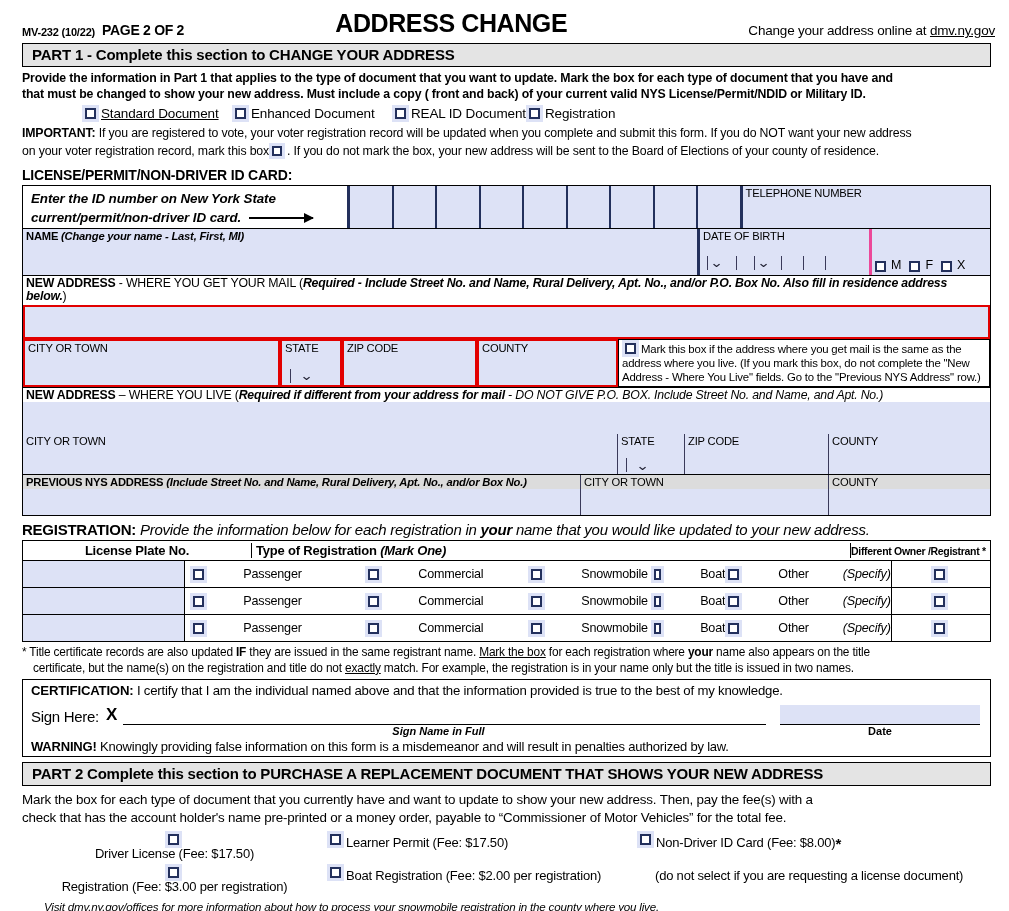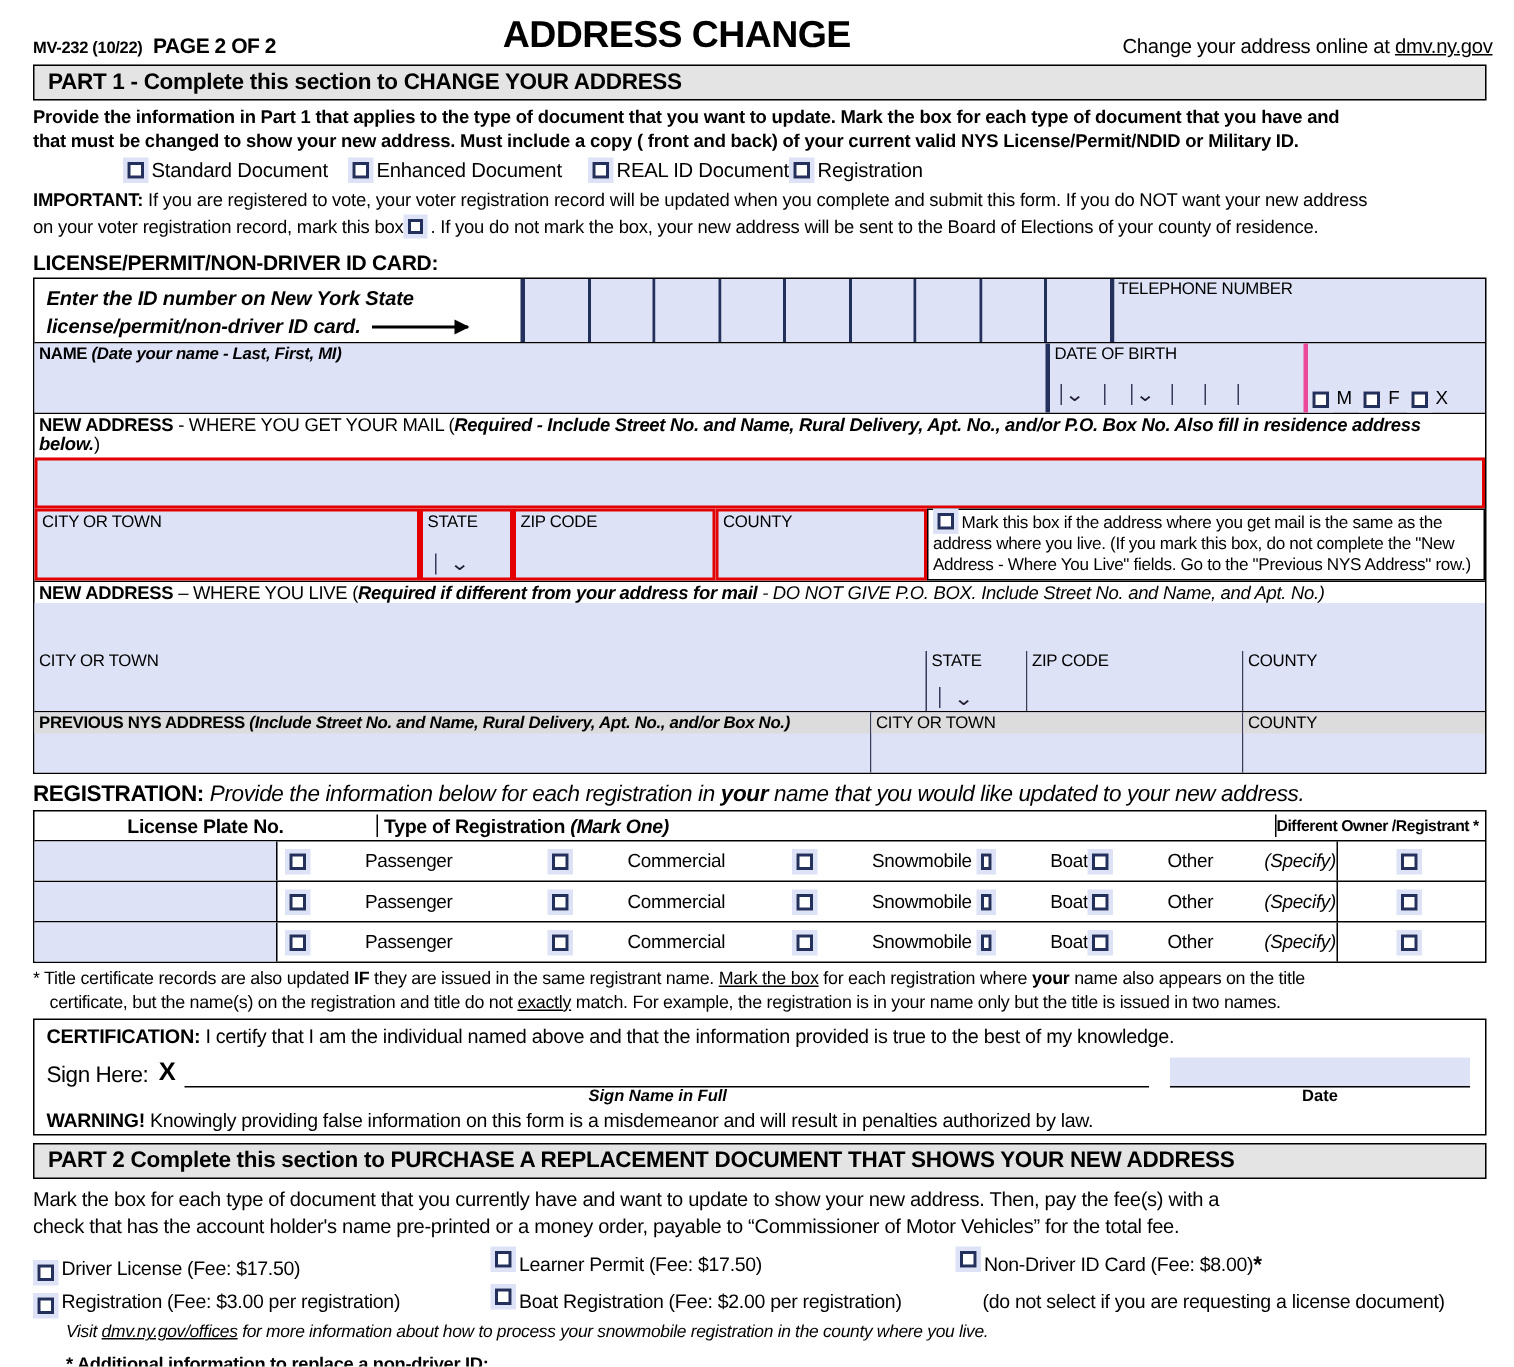--- a/index.html
+++ b/index.html
@@ -40,21 +40,21 @@
     font-size: 15px; font-weight: bold;
     padding: 2px 0 3px 9px;
     letter-spacing: -0.2px;
   }
 
   
   .instr { margin: 4px 18px 0 22px; font-size: 12.3px; line-height: 1.29; letter-spacing: -0.15px;}
   .instr p { margin: 0; }
   .doctypes { display: flex; margin: 2px 0 1px 0; padding-left: 60px; font-size: 13.5px;}
   .doctypes > div { display: flex; align-items: center; }
-  .doctypes .sp1 { width: 150px; }
+  .doctypes .sp1 { width: 150px; text-decoration: underline; }
   .doctypes .sp2 { width: 160px; }
   .doctypes .sp3 { width: 134px; }
   .imp { margin-top: 3px; font-size: 12.3px; line-height: 1.45; }
 
   .cbox {
     display: inline-block;
     width: 11px; height: 11px;
     border: 2px solid #23305c;
     background: #fff;
     box-sizing: border-box;
@@ -164,21 +164,21 @@
   .datefield { height: 19px; background: #dde2f6; border-bottom: 1.2px solid #000; }
   .subcap { display: flex; padding: 0 10px 0 8px; font-size: 11px; font-style: italic; font-weight: bold; }
   .subcap .s1 { flex: 1; text-align: center; margin-left: 80px;}
   .subcap .s2 { width: 200px; text-align: center; margin-left: 14px; font-style: normal; }
   .warn { font-size: 13px; padding: 2px 0 0 8px; letter-spacing: -0.2px;}
 
   
   .p2body { margin: 5px 18px 0 22px; font-size: 13.4px; line-height: 1.33; letter-spacing: -0.2px;}
   .fees { margin: 7px 0 0 0; position: relative; font-size: 13px; }
   .feerow { display: flex; margin-bottom: 5px; }
-  .feerow .f1 { width: 305px; display: flex; align-items: flex-end; }
+  .feerow .f1 { width: 305px; display: flex; align-items: center; flex-direction: column; }
   .feerow .f2 { width: 310px; display: flex; align-items: flex-start; }
   .feerow .f3 { flex: 1; display: flex; align-items: flex-start; }
   .sup { font-size: 15px; vertical-align: 3px; font-weight: bold; }
   .noteitalic { font-size: 11.6px; font-style: italic; padding-left: 22px; margin-top: -1px; letter-spacing: -0.2px;}
   .addl { margin: 5px 0 0 22px; font-size: 12.2px; font-weight: bold; letter-spacing: -0.2px;}
 </style>
 </head>
 <body>
 
 <div class="page">
@@ -222,21 +222,21 @@
   </div>
 
   <div class="sectlabel">LICENSE/PERMIT/NON-DRIVER ID CARD:</div>
 
   <div class="block">
 
     <div class="idrow">
       <div class="idlabel">
         <span>Enter the ID number on New York State</span>
         <span class="l2">
-            <span>license/permit/non-driver ID card.</span>
+            <span>current/permit/non-driver ID card.</span>
             <span class="arrow"></span>
           </span>
       </div>
       <div class="idcells">
         <div class="idcell"></div>
         <div class="idcell"></div>
         <div class="idcell"></div>
         <div class="idcell"></div>
         <div class="idcell"></div>
         <div class="idcell"></div>
@@ -244,21 +244,21 @@
         <div class="idcell"></div>
         <div class="idcell"></div>
       </div>
       <div class="telcell cell">
         <div class="cap">TELEPHONE NUMBER</div>
       </div>
     </div>
 
     <div class="namerow">
       <div class="namecell cell">
-        <div class="cap"><span class="b">NAME</span><span class="i b"> (Date your name - Last, First, MI)</span></div>
+        <div class="cap"><span class="b">NAME</span><span class="i b"> (Change your name - Last, First, MI)</span></div>
       </div>
       <div class="dobcell cell">
         <div class="cap">DATE OF BIRTH</div>
         <div class="dobslots">
           <span class="dsep"></span>
           <span class="chev">⌄</span>
           <span class="dsep" style="margin-left:14px"></span>
           <span class="dsep" style="margin-left:14px"></span>
           <span class="chev">⌄</span>
           <span class="dsep" style="margin-left:12px"></span>

